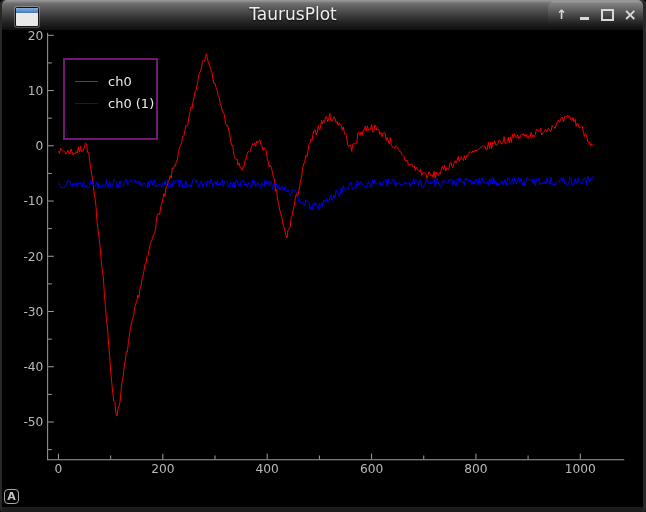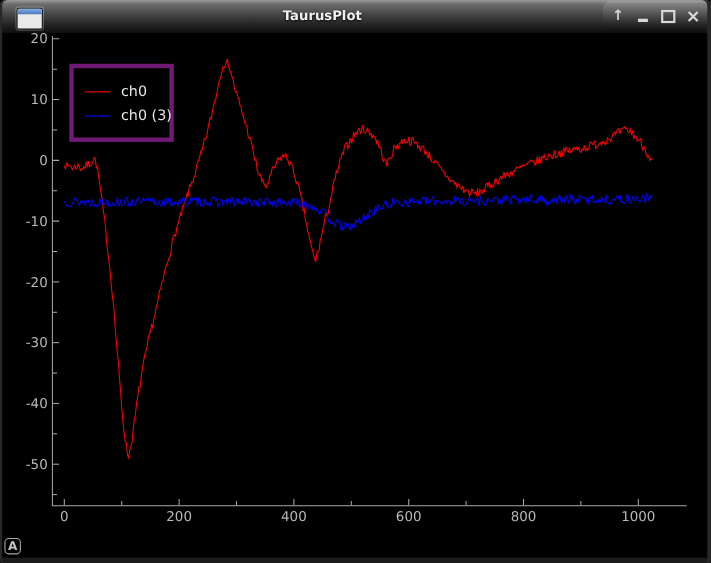--- a/index.html
+++ b/index.html
@@ -6,34 +6,34 @@
   .window{position:relative;width:646px;height:512px;background:#000;overflow:hidden;}
   
   .titlebar{position:absolute;left:0;top:0;width:646px;height:30px;
     background:linear-gradient(180deg,#9c9c9c 0%,#6e6e6e 12%,#4a4a4a 40%,#262626 72%,#0e0e0e 100%);
     border-radius:5px 5px 0 0;}
   .win-icon{position:absolute;left:15px;top:7px;width:22px;height:18px;background:#e9e9e9;
     border:1px solid #141414;border-radius:2px;box-shadow:0 0 0 1px rgba(255,255,255,.25);}
   .win-icon::before{content:"";position:absolute;left:0;top:0;right:0;height:5px;
     background:linear-gradient(180deg,#82aee2,#4a76b8);border-radius:2px 2px 0 0;}
   .win-title{position:absolute;left:40px;right:100px;top:0;height:30px;line-height:29px;
-    text-align:center;color:#efefef;font-size:12px;font-weight:bold;text-shadow:0 1px 2px #000;}
+    text-align:center;color:#efefef;font-size:17px;font-weight:normal;text-shadow:0 1px 2px #000;}
   .controls{position:absolute;right:2px;top:1px;height:27px;width:96px;
     background:linear-gradient(180deg,rgba(255,255,255,.14),rgba(255,255,255,.04) 60%,rgba(0,0,0,.1));
     border-radius:7px;display:flex;align-items:center;justify-content:space-evenly;}
   .ctl{width:18px;height:18px;display:flex;align-items:center;justify-content:center;
     color:#d8d8d8;font-size:13px;font-weight:bold;cursor:default;}
   .ctl-min-bar{width:9px;height:3px;background:#d8d8d8;margin-top:8px;}
   .ctl-max-box{width:9px;height:8px;border:2px solid #d8d8d8;}
   .ctl-close{font-size:16px;}
   
   .plot-svg{position:absolute;left:0;top:30px;}
   
   .legend{position:absolute;left:63px;top:58px;width:95px;box-sizing:border-box;
-    border:4px solid #701a75;background:#000;padding:10px 6px 9px 8px;z-index:5;}
+    border:2px solid #701a75;background:#000;padding:10px 6px 24px 8px;z-index:5;}
   .legend-row{display:flex;align-items:center;height:22px;}
   .legend-sample{width:26px;display:flex;align-items:center;justify-content:center;flex:none;}
   .legend-line{width:23px;height:0;border-top:1px solid;}
   .legend-label{margin-left:9px;color:#e8e8e8;font-size:13px;white-space:nowrap;}
   
   .abtn{position:absolute;left:4px;top:489px;width:15px;height:15px;box-sizing:border-box;
     border:1px solid #a8a8a8;border-radius:4px;color:#c4c4c4;font-size:11px;font-weight:bold;
     display:flex;align-items:center;justify-content:center;z-index:6;background:#000;}
   
   .frame{position:absolute;inset:0;pointer-events:none;z-index:40;border-radius:5px 5px 3px 3px;
@@ -112,20 +112,20 @@
       <div class="legend-row">
         <span class="legend-sample">
           <span class="legend-line" style="border-top-color: rgb(255, 0, 0);"></span>
         </span>
         <span class="legend-label">ch0</span>
       </div>
       <div class="legend-row">
         <span class="legend-sample">
           <span class="legend-line" style="border-top-color: rgb(0, 0, 255);"></span>
         </span>
-        <span class="legend-label">ch0 (3)</span>
+        <span class="legend-label">ch0 (1)</span>
       </div>
     </div>
 
   <div class="abtn">A</div>
 
   <div class="frame"></div>
 </div>
 
 </body></html>

